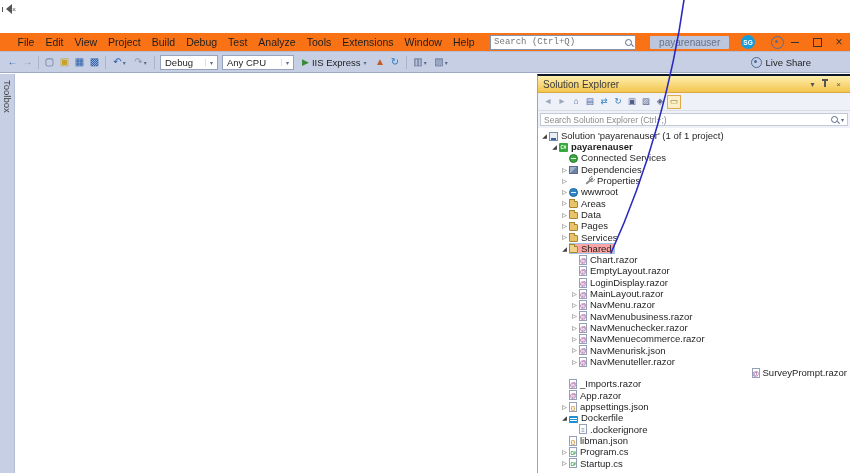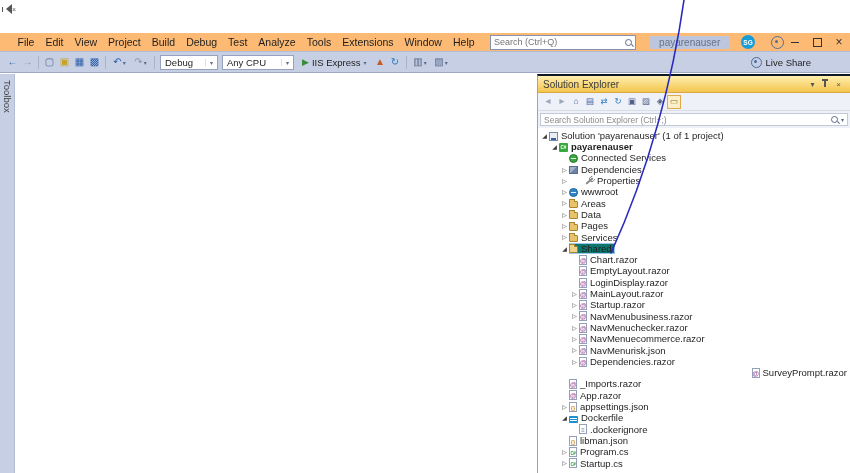--- a/index.html
+++ b/index.html
@@ -7,26 +7,26 @@
        font-family:"Liberation Sans", sans-serif;color:#1E1E1E;}
   .abs{position:absolute;}
 
   
   #mute{left:2px;top:3px;width:14px;height:12px;display:flex;align-items:center;}
   #mute .spk-box{width:3px;height:5px;background:#555;}
   #mute .spk-tri{width:0;height:0;border:5px solid transparent;border-right:6px solid #555;margin-left:-2px;}
   #mute .spk-x{font-size:7px;color:#555;margin-left:0px;}
 
   
-  #titlebar{left:0;top:33px;right:0;height:19px;background:#fdba74;border-bottom:1px solid #B2BCD4;
+  #titlebar{left:0;top:33px;right:0;height:19px;background:#f97316;border-bottom:1px solid #B2BCD4;
             display:flex;align-items:center;padding-left:12px;box-sizing:border-box;}
   #menus{display:flex;align-items:center;height:100%;}
   .menu-item{font-size:10.5px;padding:0 5.5px;line-height:19px;}
   #ide-search{margin-left:10px;width:138px;height:13px;background:#FFF;border:1px solid #8593AE;
-              display:flex;align-items:center;justify-content:space-between;padding:0 3px;}
+              display:flex;align-items:center;justify-content:space-between;padding:0 3px;font-family:Liberation Mono, monospace;}
   #ide-search .ph{font-size:9px;color:#767676;}
   .mag{width:5px;height:5px;border:1px solid #5A6B8C;border-radius:50%;position:relative;flex:none;}
   .mag::after{content:"";position:absolute;width:3px;height:1px;background:#5A6B8C;transform:rotate(45deg);right:-3px;bottom:-1px;}
   #win-title{margin-left:14px;font-size:10px;color:#66718C;background:#BCC6DC;padding:1px 9px;border-radius:1px;}
   #tb-spacer{flex:1;}
   #avatar{width:14px;height:14px;border-radius:50%;background:#189CD8;color:#FFF;font-size:6.5px;font-weight:bold;
           display:flex;align-items:center;justify-content:center;}
   #feedback{width:11px;height:11px;border:1px solid #5A6B8C;border-radius:50%;margin-left:16px;position:relative;}
   #feedback::after{content:"";position:absolute;left:3px;top:3px;width:3px;height:3px;background:#5A6B8C;border-radius:50%;}
   .win-btn{width:22px;height:19px;display:flex;align-items:center;justify-content:center;}
@@ -81,21 +81,21 @@
   #se-search{height:17px;flex:none;background:#EEF1F7;display:flex;align-items:center;padding:1px 2px;box-sizing:border-box;}
   #se-search .se-box{flex:1;height:13px;background:#FFF;border:1px solid #C3C9D9;display:flex;align-items:center;
                      padding:0 3px;box-sizing:border-box;}
   #se-search .ph{font-size:8.5px;color:#8A8A8A;flex:1;white-space:nowrap;overflow:hidden;}
   #se-search .caret{font-size:6px;color:#5A6B8C;margin-left:3px;}
 
   
   #tree{flex:1;overflow:hidden;padding-top:2px;font-size:9.5px;background:#FFF;}
   .row{height:11.3px;display:flex;align-items:center;white-space:nowrap;}
   .row .item{display:flex;align-items:center;height:100%;padding-right:3px;}
-  .row.selected .item{background:#0f766e;outline:1px solid #9FC6E8;outline-offset:-1px;}
+  .row.selected .item{background:#fca5a5;outline:1px solid #9FC6E8;outline-offset:-1px;}
   .row.bold .lbl{font-weight:bold;}
   .arrow{width:9px;flex:none;text-align:center;font-size:6px;color:#3B3B3B;line-height:1;}
   .arrow.collapsed::before{content:"▷";}
   .arrow.expanded::before{content:"◢";}
   .lbl{color:#1E1E1E;line-height:1;}
 
   .t-icon{position:relative;display:inline-block;flex:none;margin-right:3px;width:9px;height:10px;box-sizing:border-box;}
   .folder-icon,.folder-open-icon{height:7px;margin-top:2px;border-radius:1px;border:1px solid #A8862F;}
   .folder-icon{background:#E8C36A;}
   .folder-open-icon{background:#F1D489;}
@@ -394,21 +394,21 @@
         <span class="arrow collapsed"></span>
         <span class="item">
           <span class="t-icon razor-file-icon"></span>
           <span class="lbl">MainLayout.razor</span>
         </span>
       </div>
       <div class="row" style="padding-left: 32px;">
         <span class="arrow collapsed"></span>
         <span class="item">
           <span class="t-icon razor-file-icon"></span>
-          <span class="lbl">Startup.razor</span>
+          <span class="lbl">NavMenu.razor</span>
         </span>
       </div>
       <div class="row" style="padding-left: 32px;">
         <span class="arrow collapsed"></span>
         <span class="item">
           <span class="t-icon razor-file-icon"></span>
           <span class="lbl">NavMenubusiness.razor</span>
         </span>
       </div>
       <div class="row" style="padding-left: 32px;">
@@ -429,21 +429,21 @@
         <span class="arrow collapsed"></span>
         <span class="item">
           <span class="t-icon razor-file-icon"></span>
           <span class="lbl">NavMenurisk.json</span>
         </span>
       </div>
       <div class="row" style="padding-left: 32px;">
         <span class="arrow collapsed"></span>
         <span class="item">
           <span class="t-icon razor-file-icon"></span>
-          <span class="lbl">Dependencies.razor</span>
+          <span class="lbl">NavMenuteller.razor</span>
         </span>
       </div>
       <div class="row" style="padding-left: 32px; justify-content: flex-end;">
         <span class="arrow"></span>
         <span class="item">
           <span class="t-icon razor-file-icon"></span>
           <span class="lbl">SurveyPrompt.razor</span>
         </span>
       </div>
       <div class="row" style="padding-left: 22px;">

